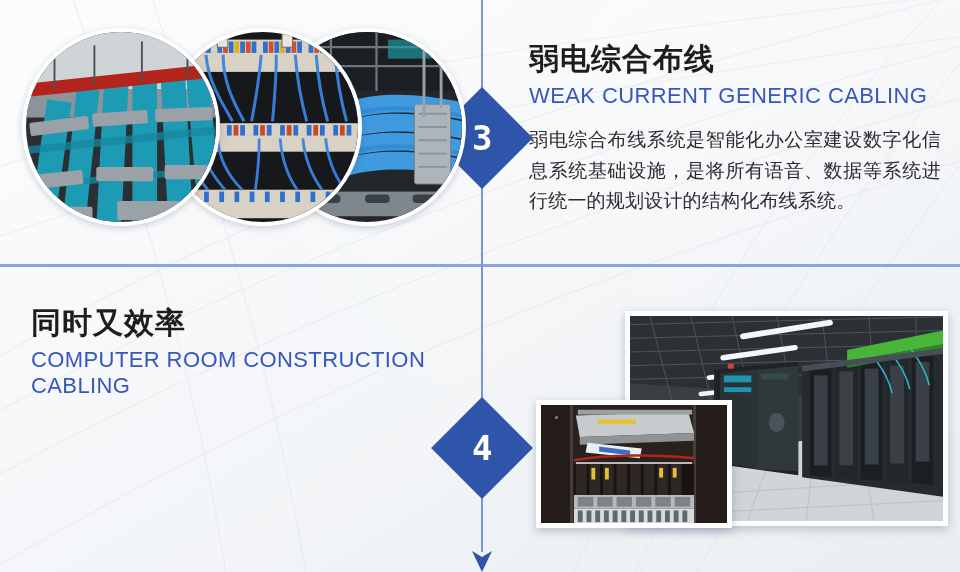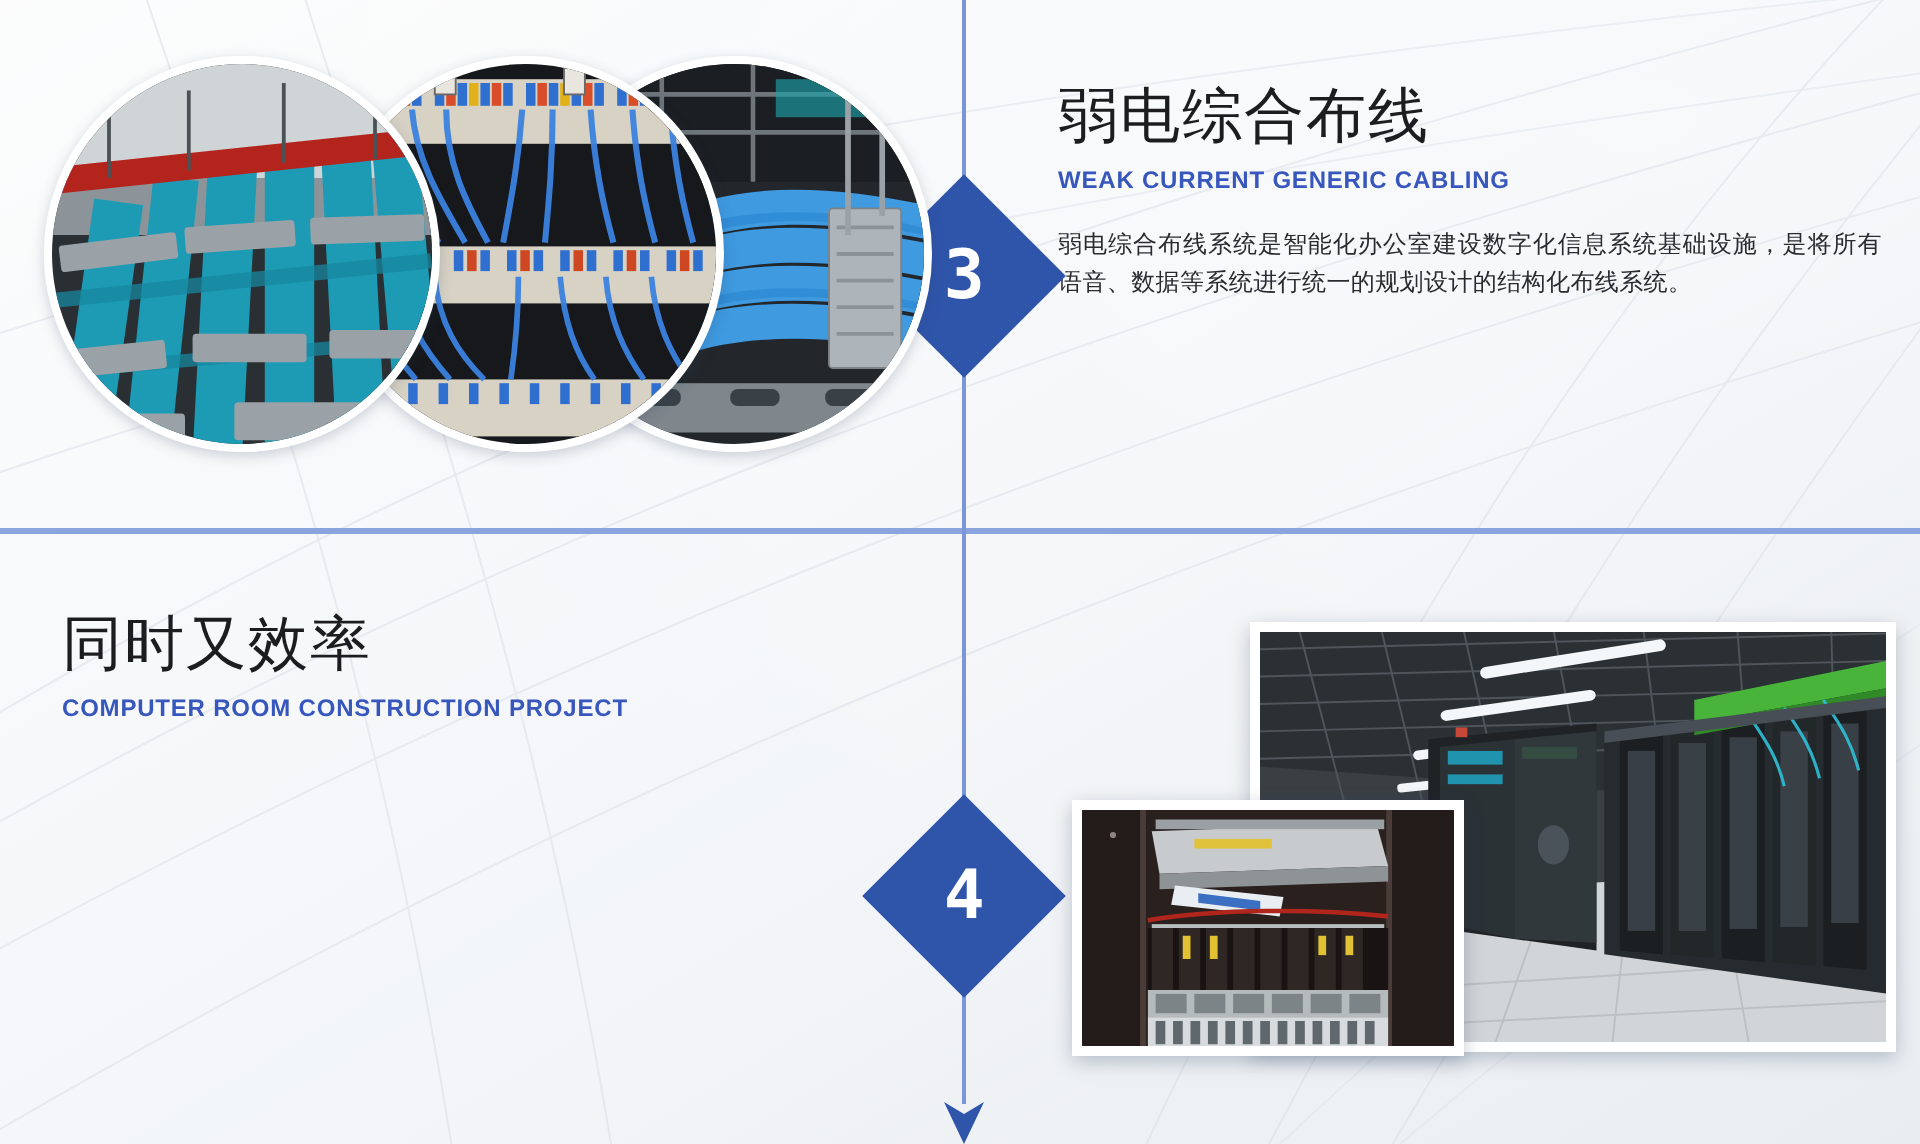--- a/index.html
+++ b/index.html
@@ -89,36 +89,36 @@
   #row-bottom { top: 267px; height: 305px; }
 
   
   .textblock { position: absolute; }
   #text-3 { left: 529px; top: 42px;  width: 412px; }
   #text-4 { left: 31px;  top: 306px; width: 405px; }
 
   .title-cn {
     margin: 0;
     font-size: 30px;
-    font-weight: normal;
+    font-weight: bold;
     color: #1d1d1f;
     letter-spacing: 1px;
     line-height: 1.15;
   }
   .title-en {
     margin: 6px 0 0 0;
-    font-size: 12px;
-    font-weight: bold;
+    font-size: 22px;
+    font-weight: normal;
     color: #3757bd;
     letter-spacing: .4px;
     line-height: 1.2;
   }
   .body-cn {
     margin: 16px 0 0 0;
-    font-size: 12px;
+    font-size: 19px;
     color: #2b2b2f;
     line-height: 1.62;
     letter-spacing: .2px;
     text-align: justify;
   }
 
   
   .circle-group { position: absolute; left: 0; top: 0; width: 470px; height: 264px; }
   .photo-circle {
     position: absolute;
@@ -390,21 +390,21 @@
       <h2 class="title-cn">弱电综合布线</h2>
       <p class="title-en">WEAK CURRENT GENERIC CABLING</p>
       <p class="body-cn">弱电综合布线系统是智能化办公室建设数字化信息系统基础设施，是将所有语音、数据等系统进行统一的规划设计的结构化布线系统。</p>
     </div>
   </div>
 
   <div class="row" id="row-bottom">
 
     <div class="textblock" id="text-4" style="top:39px;">
       <h2 class="title-cn">同时又效率</h2>
-      <p class="title-en">COMPUTER ROOM CONSTRUCTION PROJECT</p>
+      <p class="title-en">COMPUTER ROOM CONSTRUCTION CABLING</p>
     </div>
   </div>
 
   <div class="photo-rect" id="rect-big">
     <svg class="photo-svg" viewBox="0 0 320 212" preserveAspectRatio="xMidYMid slice">
       <rect width="320" height="212" fill="#3a3f44"></rect>
 
       <path d="M0,0 H320 V92 L0,70 Z" fill="#2b3035"></path>
       <g stroke="#4e555b" stroke-width="1" fill="none">
         <path d="M0,10 L320,2"></path>

